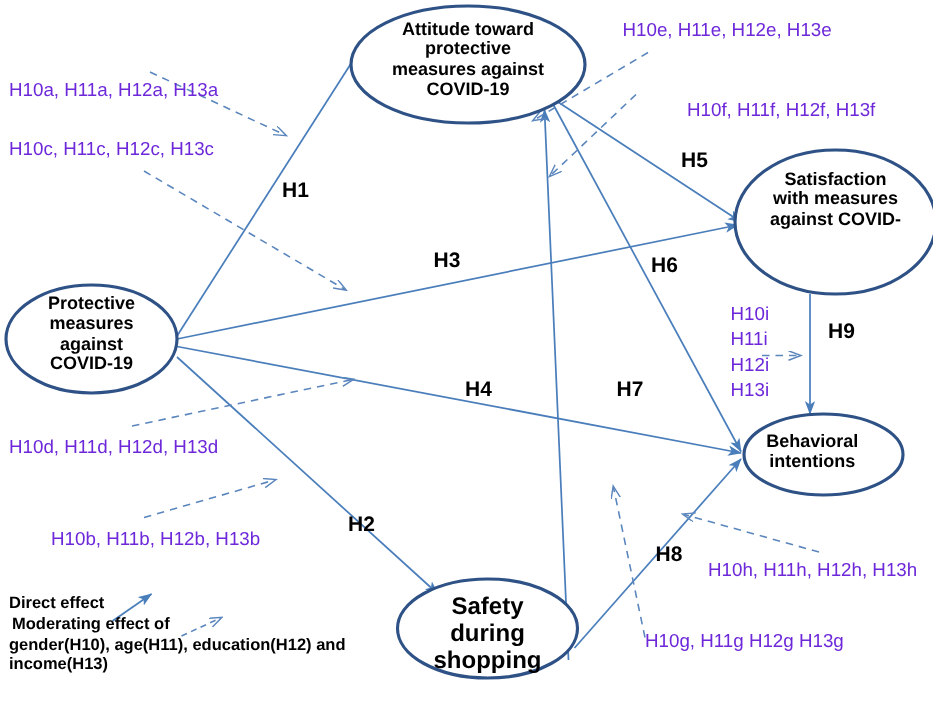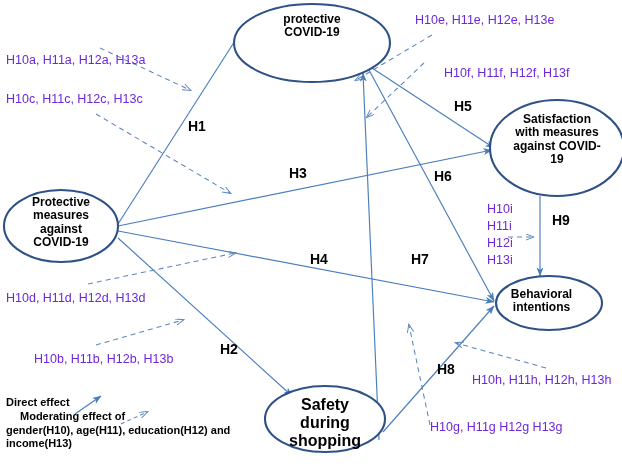--- a/index.html
+++ b/index.html
@@ -123,65 +123,66 @@
   </svg>
 
   <div class="node-label" style="left:4px; top:196px; width:114px; font-size:12px;">
     <div>Protective</div>
     <div>measures</div>
     <div>against</div>
     <div>COVID-19</div>
   </div>
 
   <div class="node-label" style="left:234px; top:13px; width:156px; font-size:12px;">
+    <div>Attitude toward</div>
     <div>protective</div>
+    <div>measures against</div>
     <div>COVID-19</div>
   </div>
 
   <div class="node-label" style="left:492px; top:113px; width:130px; font-size:12px;">
     <div>Satisfaction</div>
     <div>with measures</div>
     <div>against COVID-</div>
-    <div>19</div>
   </div>
 
   <div class="node-label" style="left:496px; top:288px; width:91px; font-size:12px;">
     <div>Behavioral</div>
     <div>intentions</div>
   </div>
 
   <div class="node-label" style="left:265px; top:396px; width:120px; font-size:16px;">
     <div>Safety</div>
     <div>during</div>
     <div>shopping</div>
   </div>
 
   <div class="h-label" style="left:188px; top:118px;">H1</div>
-  <div class="h-label" style="left:220px; top:341px;">H2</div>
+  <div class="h-label" style="left:232px; top:341px;">H2</div>
   <div class="h-label" style="left:289px; top:165px;">H3</div>
   <div class="h-label" style="left:310px; top:251px;">H4</div>
   <div class="h-label" style="left:454px; top:98px;">H5</div>
   <div class="h-label" style="left:422px; top:168px;margin-left:12px;">H6</div>
   <div class="h-label" style="left:411px; top:251px;">H7</div>
   <div class="h-label" style="left:437px; top:361px;">H8</div>
   <div class="h-label" style="left:552px; top:212px;">H9</div>
 
   <div class="mod-label" style="left:6px; top:27px;margin-top:26px;">H10a, H11a, H12a, H13a</div>
   <div class="mod-label" style="left:6px; top:92px;">H10c, H11c, H12c, H13c</div>
   <div class="mod-label" style="left:415px; top:13px;">H10e, H11e, H12e, H13e</div>
-  <div class="mod-label" style="left:444px; top:66px;">H10f, H11f, H12f, H13f</div>
+  <div class="mod-label" style="left:458px; top:66px;">H10f, H11f, H12f, H13f</div>
   <div class="mod-label" style="left:6px; top:291px;">H10d, H11d, H12d, H13d</div>
   <div class="mod-label" style="left:6px; top:352px;margin-left:28px;">H10b, H11b, H12b, H13b</div>
   <div class="mod-label" style="left:472px; top:373px;">H10h, H11h, H12h, H13h</div>
   <div class="mod-label" style="left:430px; top:420px;">H10g, H11g H12g H13g</div>
   <div class="mod-label" style="left:487px; top:201px; white-space:pre; line-height:1.35;">H10i
 H11i
 H12i
 H13i</div>
 
   <div style="position:absolute; left:6px; top:396px;">
     <div class="legend-text" style="left:0px; top:0px; position:relative;">Direct effect</div>
-    <div class="legend-text" style="left:14px; top:0px; position:relative;">Moderating effect of</div>
+    <div class="legend-text" style="left:2px; top:0px; position:relative;">Moderating effect of</div>
     <div class="legend-text" style="left:0px; top:0px; position:relative;">gender(H10), age(H11),  education(H12) and</div>
     <div class="legend-text" style="left:0px; top:0px; position:relative;">income(H13)</div>
   </div>
 
 </div>
 
 </body></html>

